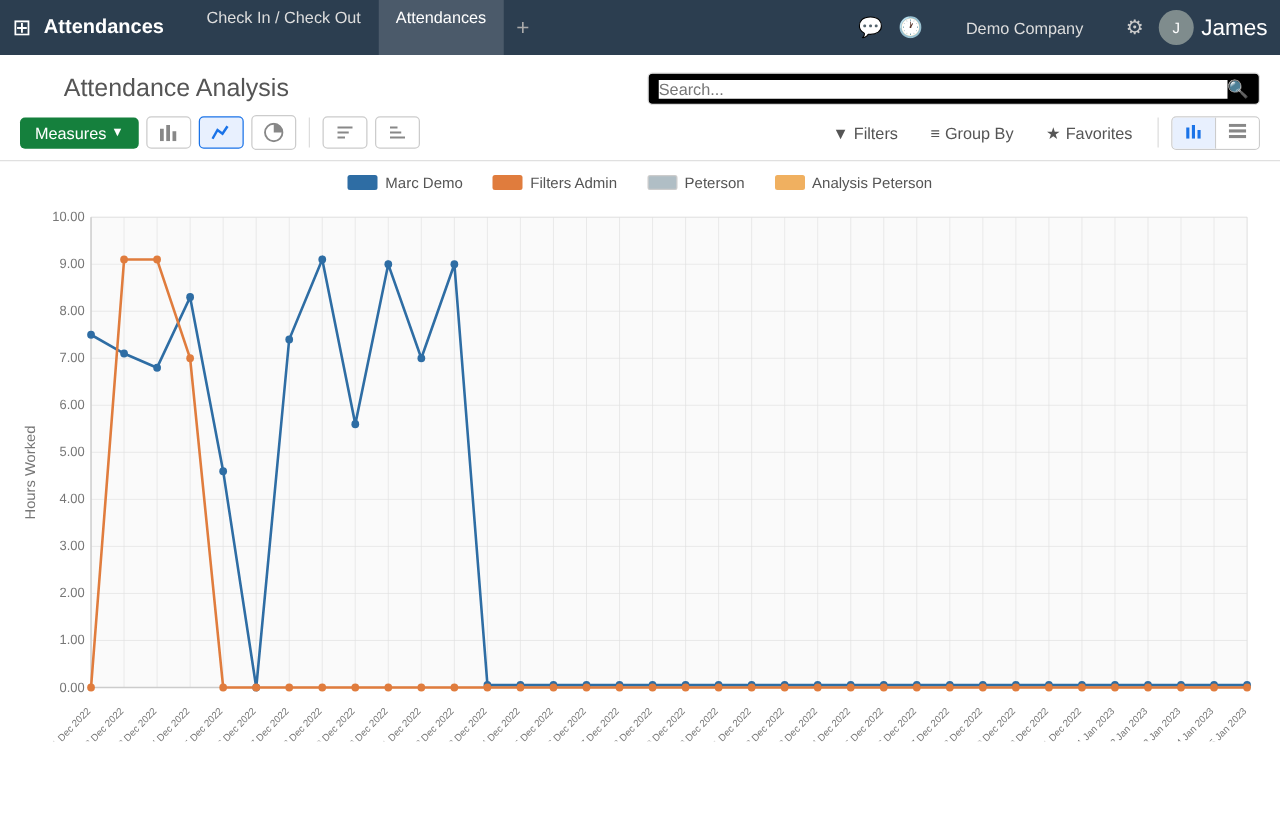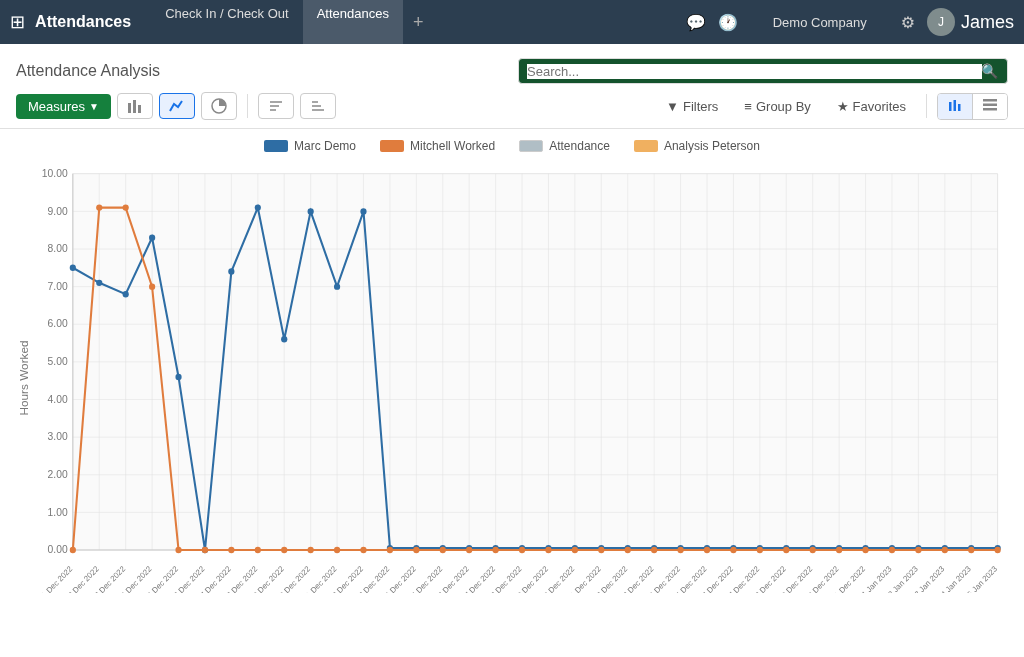--- a/index.html
+++ b/index.html
@@ -50,30 +50,30 @@
     
     .page-content { background: #fff; min-height: calc(100vh - 44px); padding: 0; }
 
     
     .page-header {
       padding: 14px 16px 0 16px;
       display: flex;
       align-items: center;
       justify-content: space-between;
     }
-    .page-title { font-size: 16px; color: #555; font-weight: normal; }
+    .page-title { font-size: 20px; color: #555; font-weight: normal; margin-left: 35px; }
 
     .search-bar {
       display: flex;
       align-items: center;
       border: 1px solid #ddd;
       border-radius: 4px;
       padding: 4px 8px;
       width: 490px;
-      background: #14532d;
+      background: #000000;
     }
     .search-bar input {
       border: none;
       outline: none;
       font-size: 13px;
       flex: 1;
       color: #555;
     }
     .search-bar .search-icon { color: #999; font-size: 14px; }
 
@@ -277,25 +277,25 @@
 
   <div class="chart-area">
 
     <div class="legend">
       <div class="legend-item">
         <div class="legend-color" style="background:#2e6da4;"></div>
         <span>Marc Demo</span>
       </div>
       <div class="legend-item">
         <div class="legend-color" style="background:#e07c3d;"></div>
-        <span>Mitchell Worked</span>
+        <span>Filters Admin</span>
       </div>
       <div class="legend-item">
         <div class="legend-color" style="background:#b0bec5; border:1px solid #ccc;"></div>
-        <span>Attendance</span>
+        <span>Peterson</span>
       </div>
       <div class="legend-item">
         <div class="legend-color" style="background:#f0b060;"></div>
         <span>Analysis Peterson</span>
       </div>
     </div>
 
     <div class="chart-container">
       <svg class="main-chart" id="chart-svg" viewBox="0 0 960 400" preserveAspectRatio="none">
 

